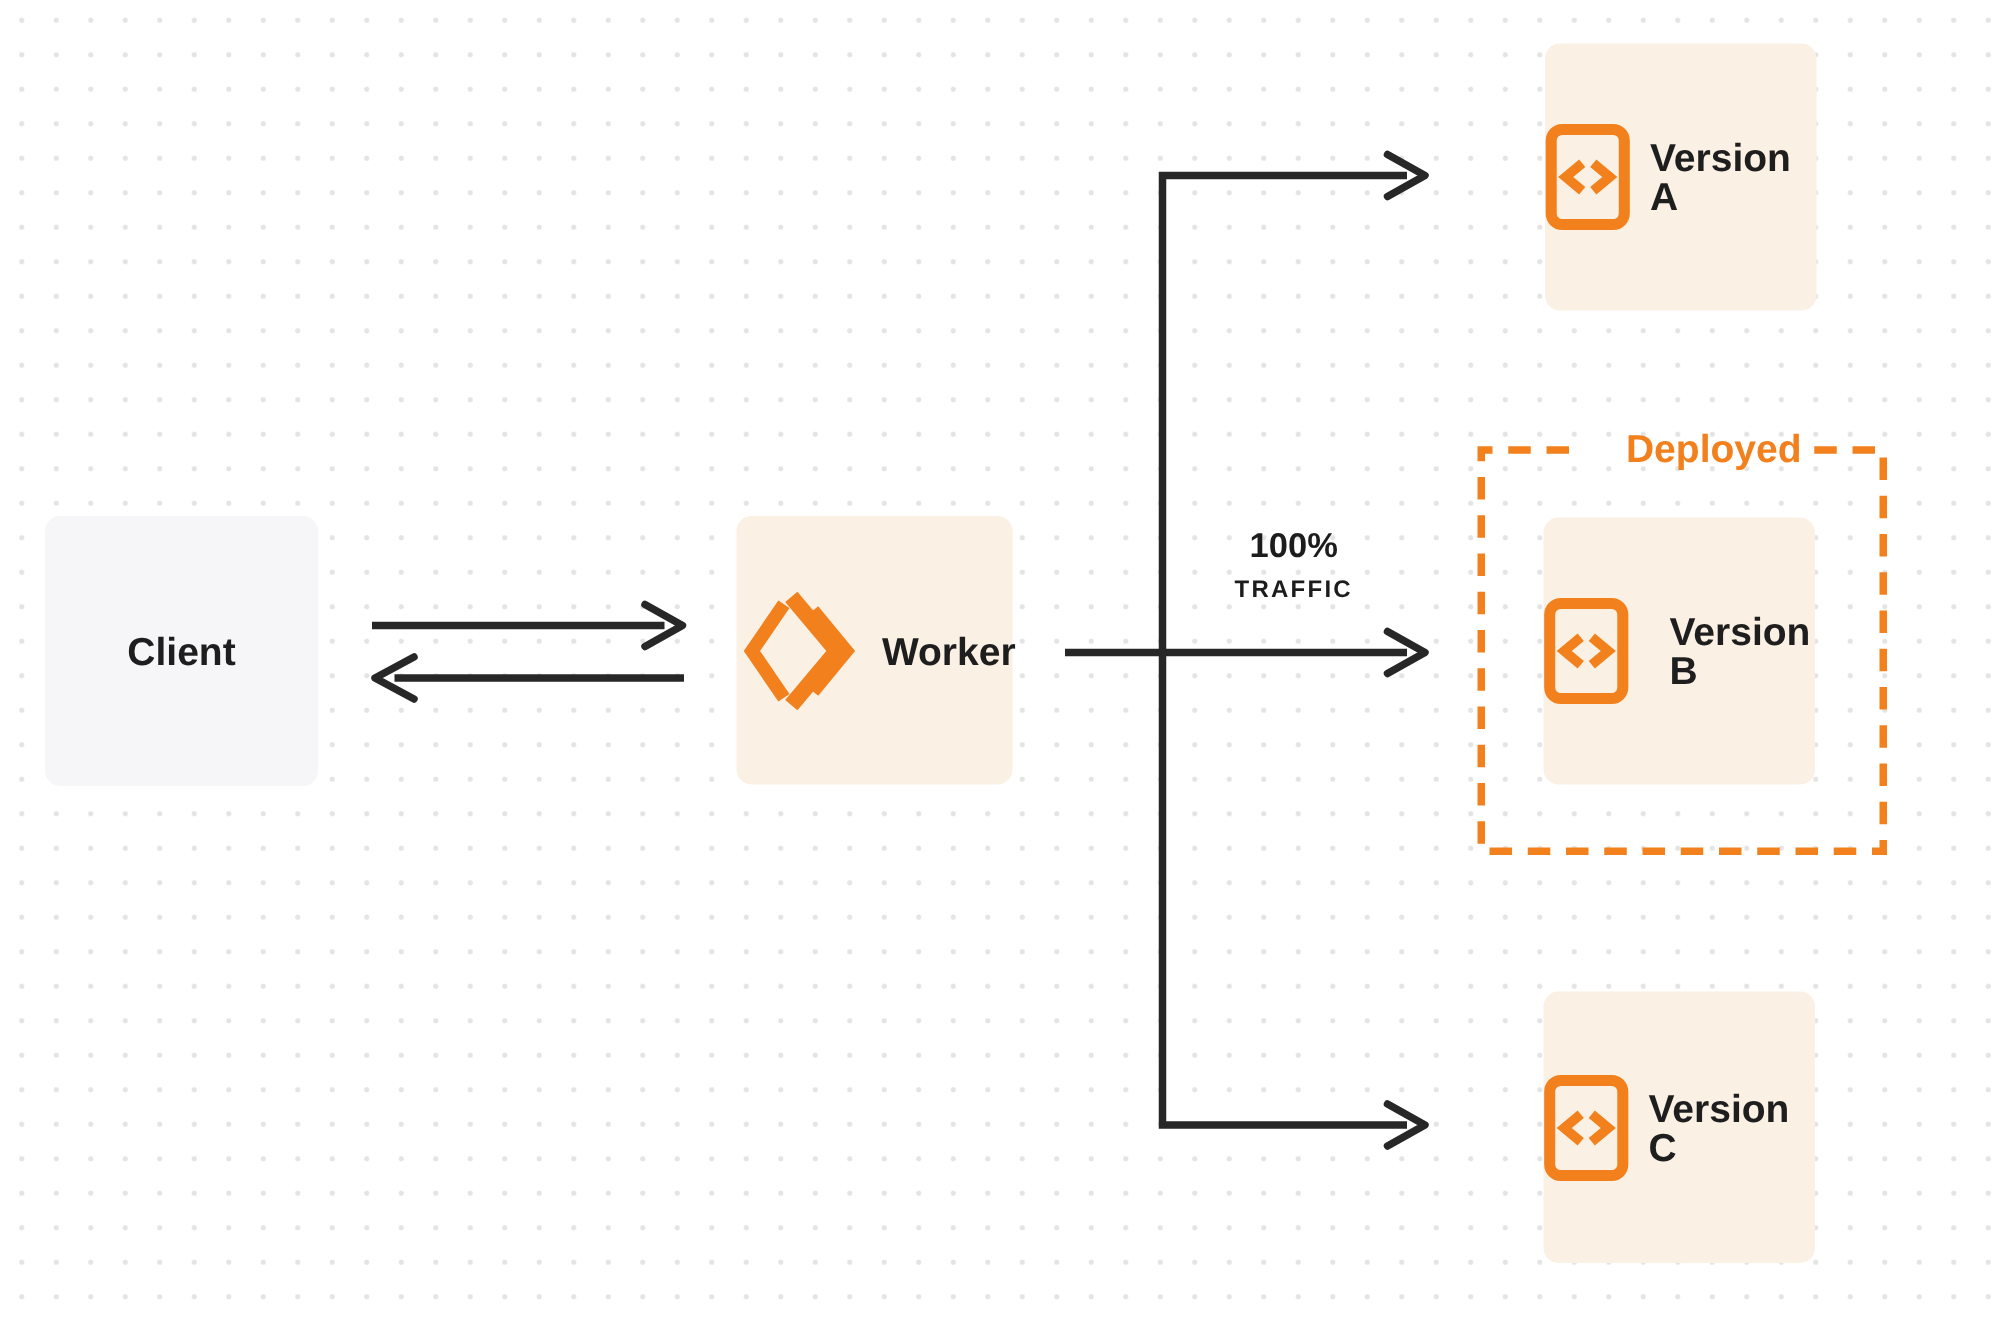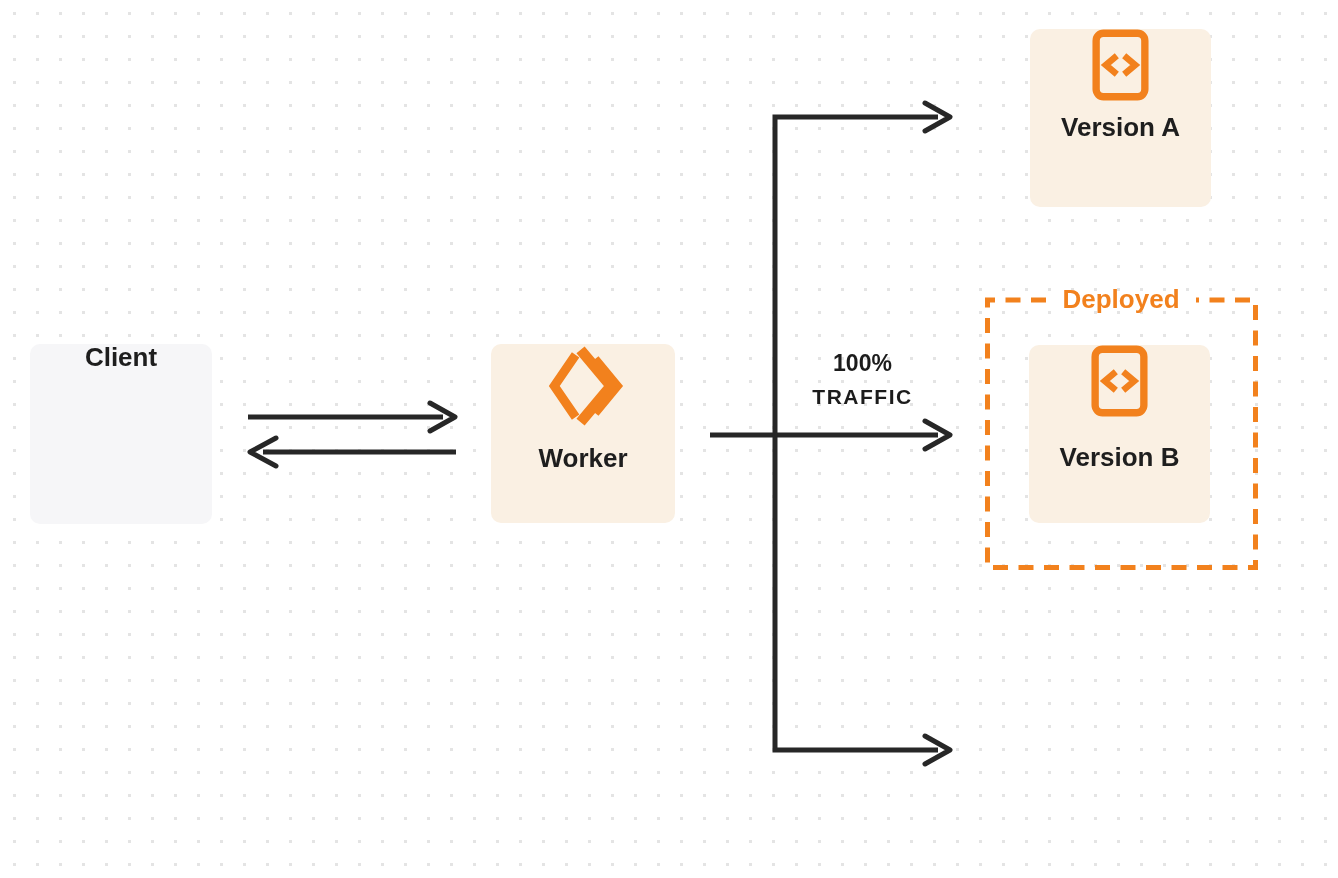--- a/index.html
+++ b/index.html
@@ -21,22 +21,23 @@
   svg.overlay {
     position: absolute;
     left: 0; top: 0;
     width: 1338px; height: 878px;
     pointer-events: none;
   }
   .card {
     position: absolute;
     border-radius: 10px;
     display: flex;
-    flex-direction: column;
+    flex-direction: row;
     align-items: center;
+    justify-content: center;
   }
   .card .node-label {
     font-size: 26px;
     font-weight: 700;
     color: #1e1e1e;
     line-height: 1;
   }
   .client-card {
     left: 30px; top: 344px;
     width: 182px; height: 180px;
@@ -59,27 +60,27 @@
 
   .traffic-label {
     position: absolute;
     left: 785px; top: 352px;
     width: 155px;
     text-align: center;
     color: #1c1c1c;
     font-weight: 700;
   }
   .traffic-label .line1 { font-size: 23px; line-height: 1; }
-  .traffic-label .line2 { font-size: 21px; line-height: 1; letter-spacing: 1.5px; margin-top: 11px; }
+  .traffic-label .line2 { font-size: 16px; line-height: 1; letter-spacing: 1.5px; margin-top: 11px; }
 
   .deployed-label {
     position: absolute;
     left: 1041px; top: 286px;
     width: 160px;
-    text-align: center;
+    text-align: right;
     font-size: 26px;
     font-weight: 700;
     color: #f2811d;
     line-height: 1;
   }
   .icon-wrap { display: flex; align-items: center; justify-content: center; }
 </style>
 </head>
 <body>
 
@@ -142,14 +143,24 @@
     <span class="icon-wrap">
       <svg width="57" height="72" viewBox="0 0 62 78" fill="none">
         <rect x="4.5" y="4.5" width="53" height="69" rx="8" stroke="#f2811d" stroke-width="8"></rect>
         <path d="M27,29 L15,39 L27,49" stroke="#f2811d" stroke-width="7"></path>
         <path d="M35,29 L47,39 L35,49" stroke="#f2811d" stroke-width="7"></path>
       </svg>
     </span>
     <span class="node-label">Version B</span>
   </div>
 
+  <div class="card version-card version-c">
+    <span class="icon-wrap">
+      <svg width="57" height="72" viewBox="0 0 62 78" fill="none">
+        <rect x="4.5" y="4.5" width="53" height="69" rx="8" stroke="#f2811d" stroke-width="8"></rect>
+        <path d="M27,29 L15,39 L27,49" stroke="#f2811d" stroke-width="7"></path>
+        <path d="M35,29 L47,39 L35,49" stroke="#f2811d" stroke-width="7"></path>
+      </svg>
+    </span>
+    <span class="node-label">Version C</span>
+  </div>
 
 </div>
 
 </body></html>

